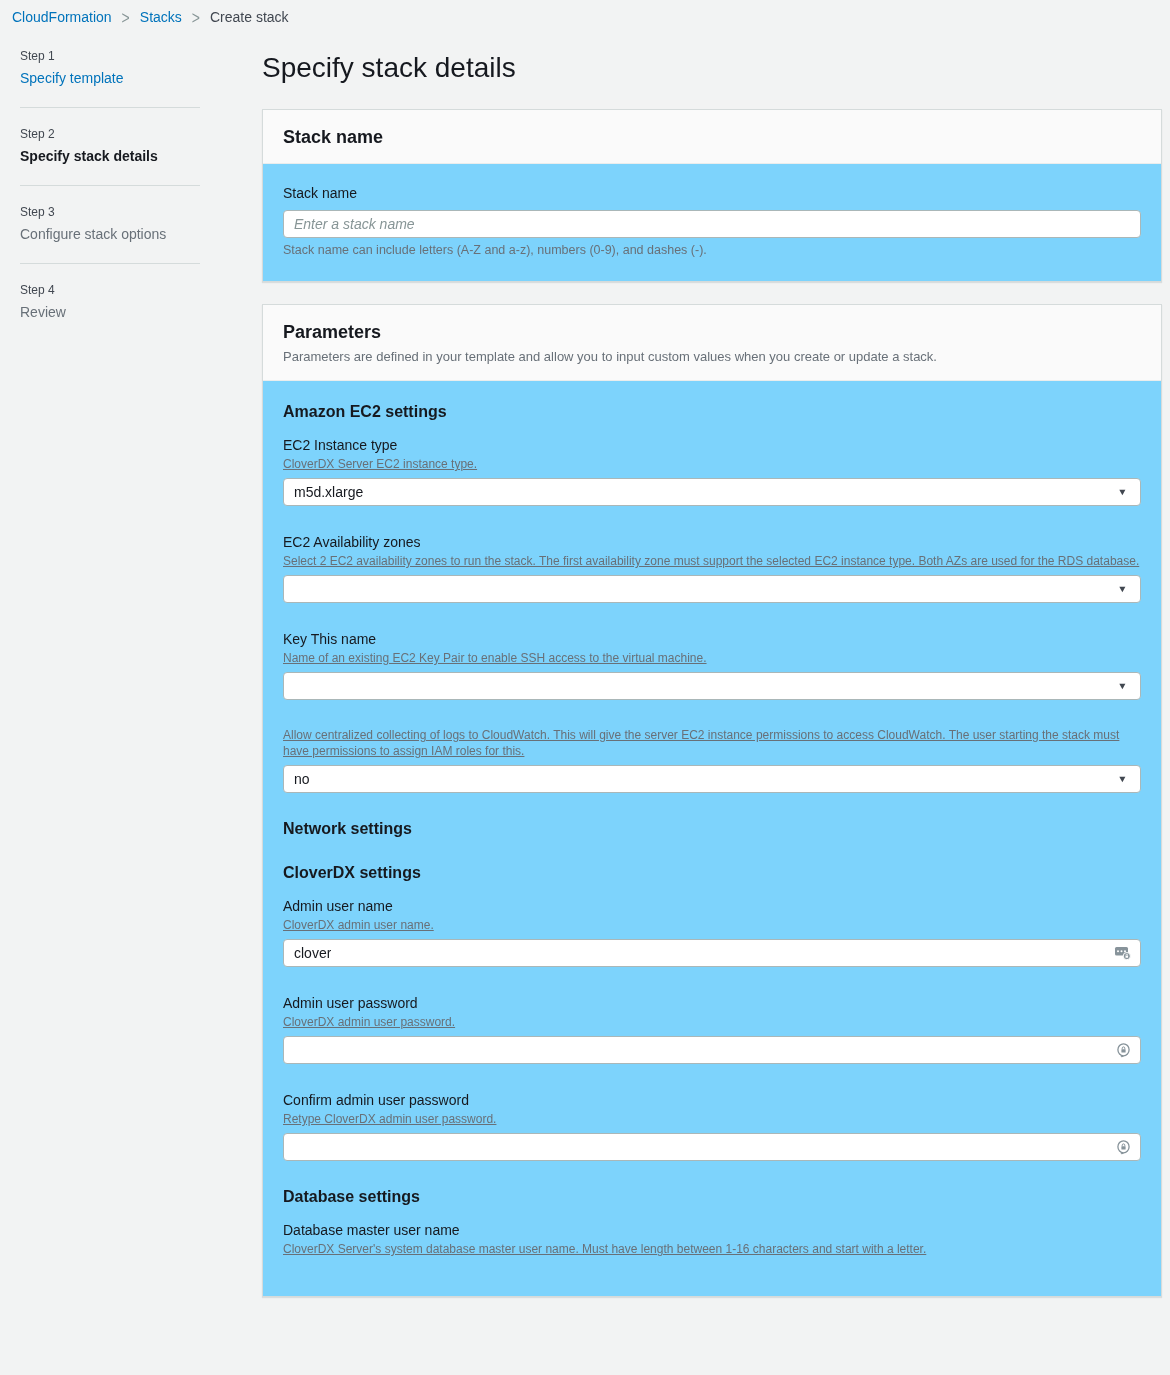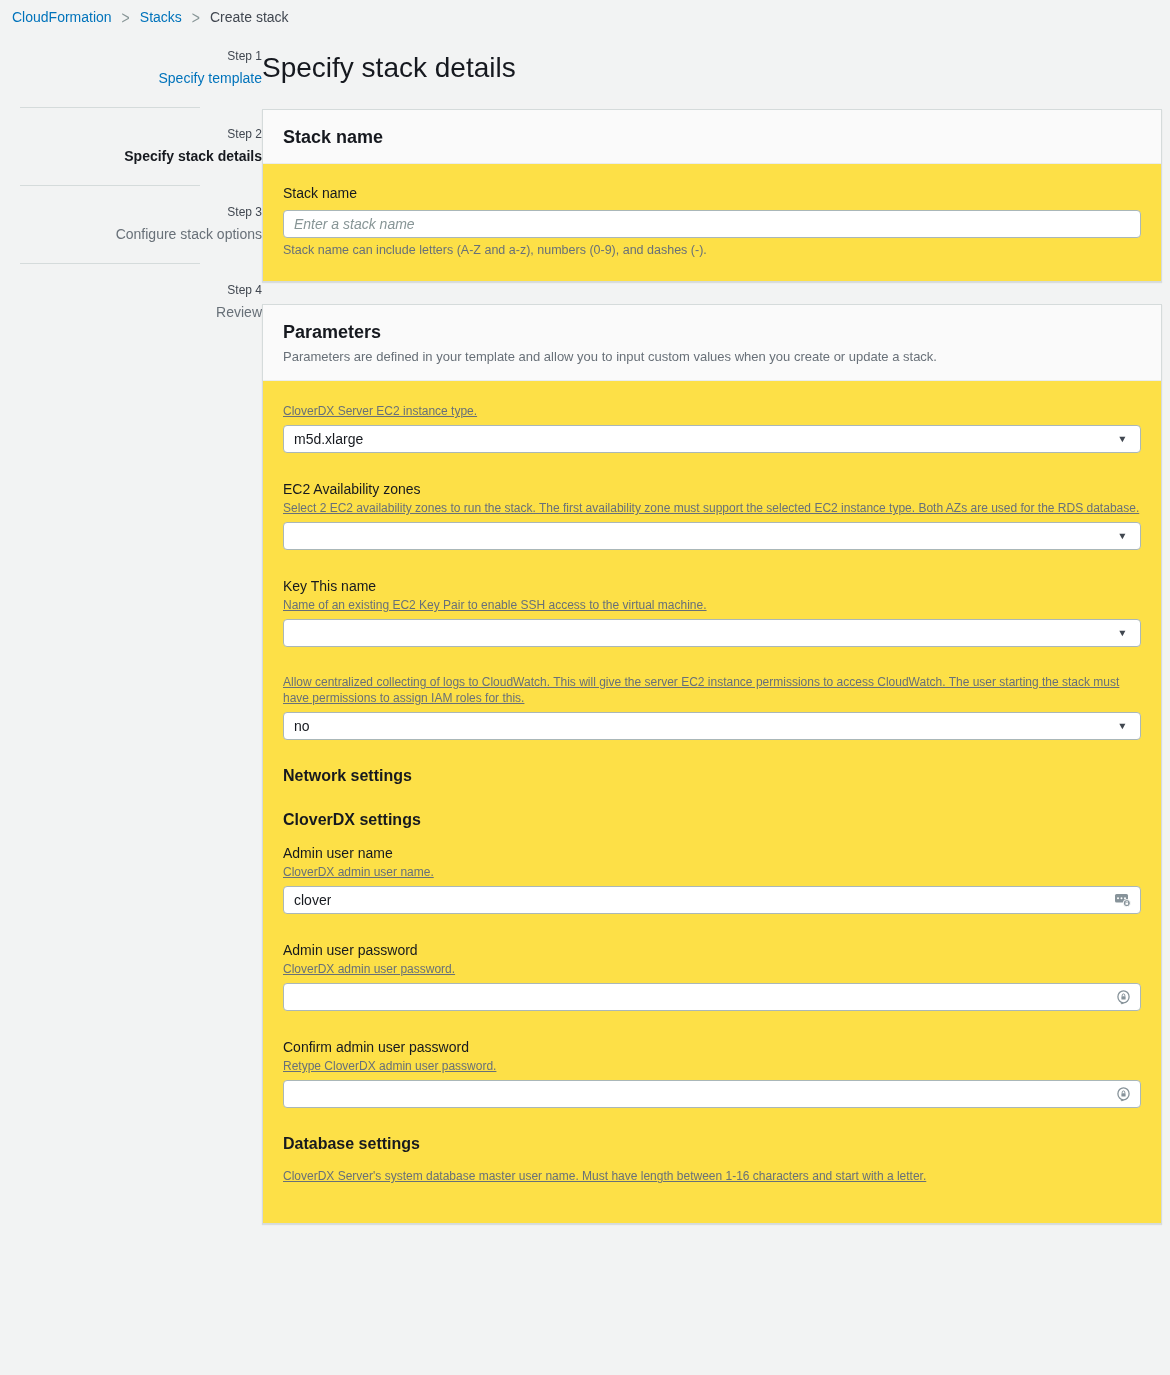--- a/index.html
+++ b/index.html
@@ -13,36 +13,36 @@
 
   
   .breadcrumb { padding: 9px 0 0 12px; font-size: 14px; display: flex; align-items: center; }
   .crumb-wrap { display: flex; align-items: center; }
   .crumb { color: #0073bb; cursor: pointer; }
   .crumb.current { color: #414750; cursor: default; }
   .crumb-sep { color: #879596; margin: 0 10px; font-size: 14px; transform: scaleY(1.3); display: inline-block; }
 
   
   .layout { display: flex; align-items: flex-start; padding-top: 24px; }
-  .sidebar { width: 262px; flex: none; padding-left: 20px; text-align: right; }
+  .sidebar { width: 262px; flex: none; padding-left: 20px; }
   .main { width: 900px; flex: none; }
 
   
   .step-num { font-size: 12px; color: #414750; margin-bottom: 6px; }
   .step-title { font-size: 14px; line-height: 18px; }
   .step-title.link { color: #0073bb; cursor: pointer; }
   .step-title.current { color: #16191f; font-weight: 700; }
   .step-title.upcoming { color: #687078; }
   .step-divider { border: none; border-top: 1px solid #d5dbdb; width: 180px; margin: 20px 0 19px 0; }
 
   
   h1.page-title { font-size: 28px; font-weight: 400; color: #16191f; margin: 2px 0 24px 0; line-height: 34px; }
 
   
-  .card { background: #fde047; border: 1px solid #d5dbdb; box-shadow: 0 1px 1px rgba(0,28,36,.1); margin-bottom: 22px; }
+  .card { background: #7dd3fc; border: 1px solid #d5dbdb; box-shadow: 0 1px 1px rgba(0,28,36,.1); margin-bottom: 22px; }
   .card-header { background: #fafafa; border-bottom: 1px solid #eaeded; padding: 17px 20px 15px 20px; }
   .card-header h2 { font-size: 18px; font-weight: 700; color: #16191f; }
   .card-subtitle { font-size: 13px; color: #687078; margin-top: 5px; line-height: 17px; }
   .card-body { padding: 20px 20px 12px 20px; }
 
   
   .field { margin-bottom: 27px; }
   .field-label { font-size: 14px; line-height: 18px; color: #16191f; }
   .field-desc { font-size: 12px; line-height: 16px; color: #687078; margin: 2px 0 6px 0; max-width: 862px; text-decoration: underline; }
   .field-help { font-size: 12.5px; color: #687078; margin-top: 5px; }
@@ -125,22 +125,24 @@
       </div>
     </section>
 
     <section class="card">
       <div class="card-header">
         <h2>Parameters</h2>
         <div class="card-subtitle">Parameters are defined in your template and allow you to input custom values when you create or update a stack.</div>
       </div>
       <div class="card-body" id="param-groups">
   <div class="group">
+    <h3 class="group-heading">Amazon EC2 settings</h3>
     <div class="group-fields">
   <div class="field">
+    <div class="field-label">EC2 Instance type</div>
     <div class="field-desc">CloverDX Server EC2 instance type.</div>
     <div class="control">
       <span class="value">m5d.xlarge</span>
       <span class="caret">▼</span>
 
     </div>
   </div>
 
   <div class="field">
     <div class="field-label">EC2 Availability zones</div>
@@ -234,20 +236,21 @@
       </span>
     </div>
   </div>
 </div>
   </div>
 
   <div class="group">
     <h3 class="group-heading">Database settings</h3>
     <div class="group-fields">
   <div class="field">
+    <div class="field-label">Database master user name</div>
     <div class="field-desc">CloverDX Server's system database master user name. Must have length between 1-16 characters and start with a letter.</div>
 
   </div>
 
 </div>
   </div>
 </div>
     </section>
 
   </main>

